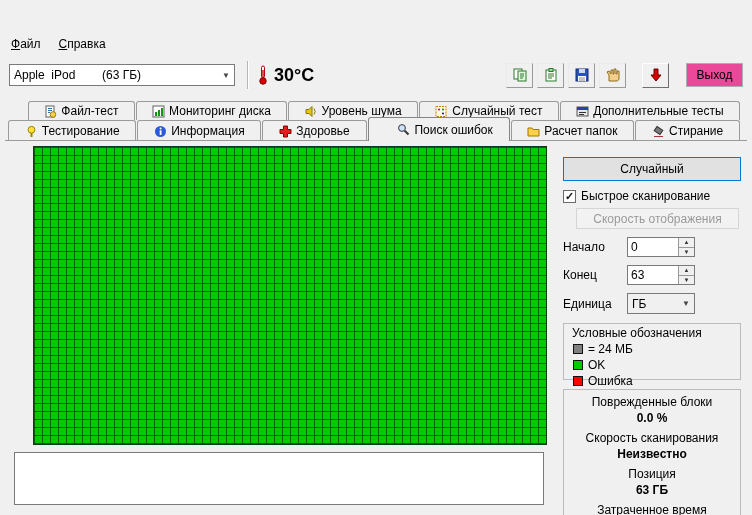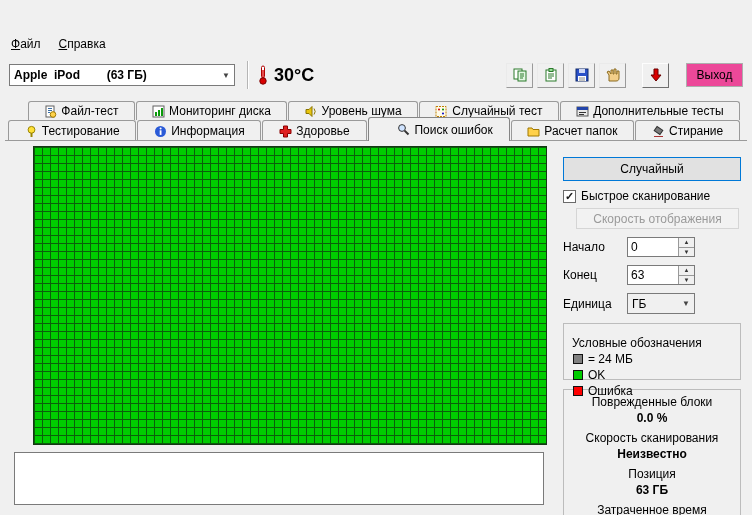--- a/index.html
+++ b/index.html
@@ -19,21 +19,21 @@
   
   .menubar{position:absolute;left:0;top:32px;width:100%;height:24px;background:#f0f0f0;
            display:flex;align-items:center;padding-left:2px;box-sizing:border-box;}
   .menu-item{padding:3px 9px;}
   .menu-item::first-letter{text-decoration:underline;}
 
   
   .toolbar{position:absolute;left:0;top:56px;width:100%;height:38px;display:flex;
            align-items:center;padding:0 9px;box-sizing:border-box;}
   .combo{background:#fff;border:1px solid #7a7a7a;height:22px;display:flex;align-items:center;box-sizing:border-box;}
-  .drive{width:226px;font-weight:bold;}
+  .drive{width:226px;}
   .combo-text{flex:1;padding-left:4px;white-space:pre;overflow:hidden;}
   .combo-arrow{width:16px;text-align:center;font-size:8px;color:#444;}
   .tb-divider{width:0;height:28px;border-left:1px solid #b5b5b5;border-right:1px solid #fff;margin:0 8px 0 12px;}
   .temp-text{font-size:18px;font-weight:bold;margin-left:5px;}
   .tool-group{margin-left:auto;display:flex;align-items:center;}
   .tool-btn{width:27px;height:25px;background:#f0f0f0;border:1px solid;
             border-color:#eaeaea #9a9a9a #9a9a9a #eaeaea;display:flex;align-items:center;
             justify-content:center;padding:0;margin-left:4px;}
   .arrow-btn{margin-left:16px;border-color:#fdfdfd #6f6f6f #6f6f6f #fdfdfd;}
   .exit-btn{margin-left:17px;width:57px;height:24px;background:#ec4899;border:1px solid #adadad;
@@ -74,21 +74,21 @@
   .spin{width:68px;height:20px;background:#fff;border:1px solid #7a7a7a;display:flex;box-sizing:border-box;}
   .spin-val{flex:1;padding-left:3px;display:flex;align-items:center;}
   .spin-btns{width:15px;display:flex;flex-direction:column;border-left:1px solid #999;}
   .spin-b{flex:1;display:flex;align-items:center;justify-content:center;font-size:6px;
           color:#333;background:#f0f0f0;}
   .spin-b + .spin-b{border-top:1px solid #999;}
   .unit-combo{width:68px;height:21px;background:#f0f0f0;border:1px solid #7a7a7a;display:flex;
               align-items:center;box-sizing:border-box;}
   .unit-combo .combo-text{white-space:normal;}
   .groupbox{border:1px solid #bcbcbc;margin-top:9px;box-sizing:border-box;background:#f0f0f0;}
-  .legend-box{height:57px;padding-top:12px;}
+  .legend-box{height:57px;padding-top:2px;}
   .legend-title{padding-left:8px;}
   .legend-item{display:flex;align-items:center;gap:5px;padding-left:9px;margin-top:2px;}
   .legend-sq{width:10px;height:10px;border:1px solid #111;box-sizing:border-box;}
   .sq-block{background:#808080;}
   .sq-ok{background:#00cc00;}
   .sq-err{background:#ff0000;}
   .stats-box{height:137px;text-align:center;padding-top:5px;}
   .stat-label{margin-top:6px;text-align:center;}
   .stat-label:first-child{margin-top:0;}
   .stat-value{font-weight:bold;margin-top:2px;}

